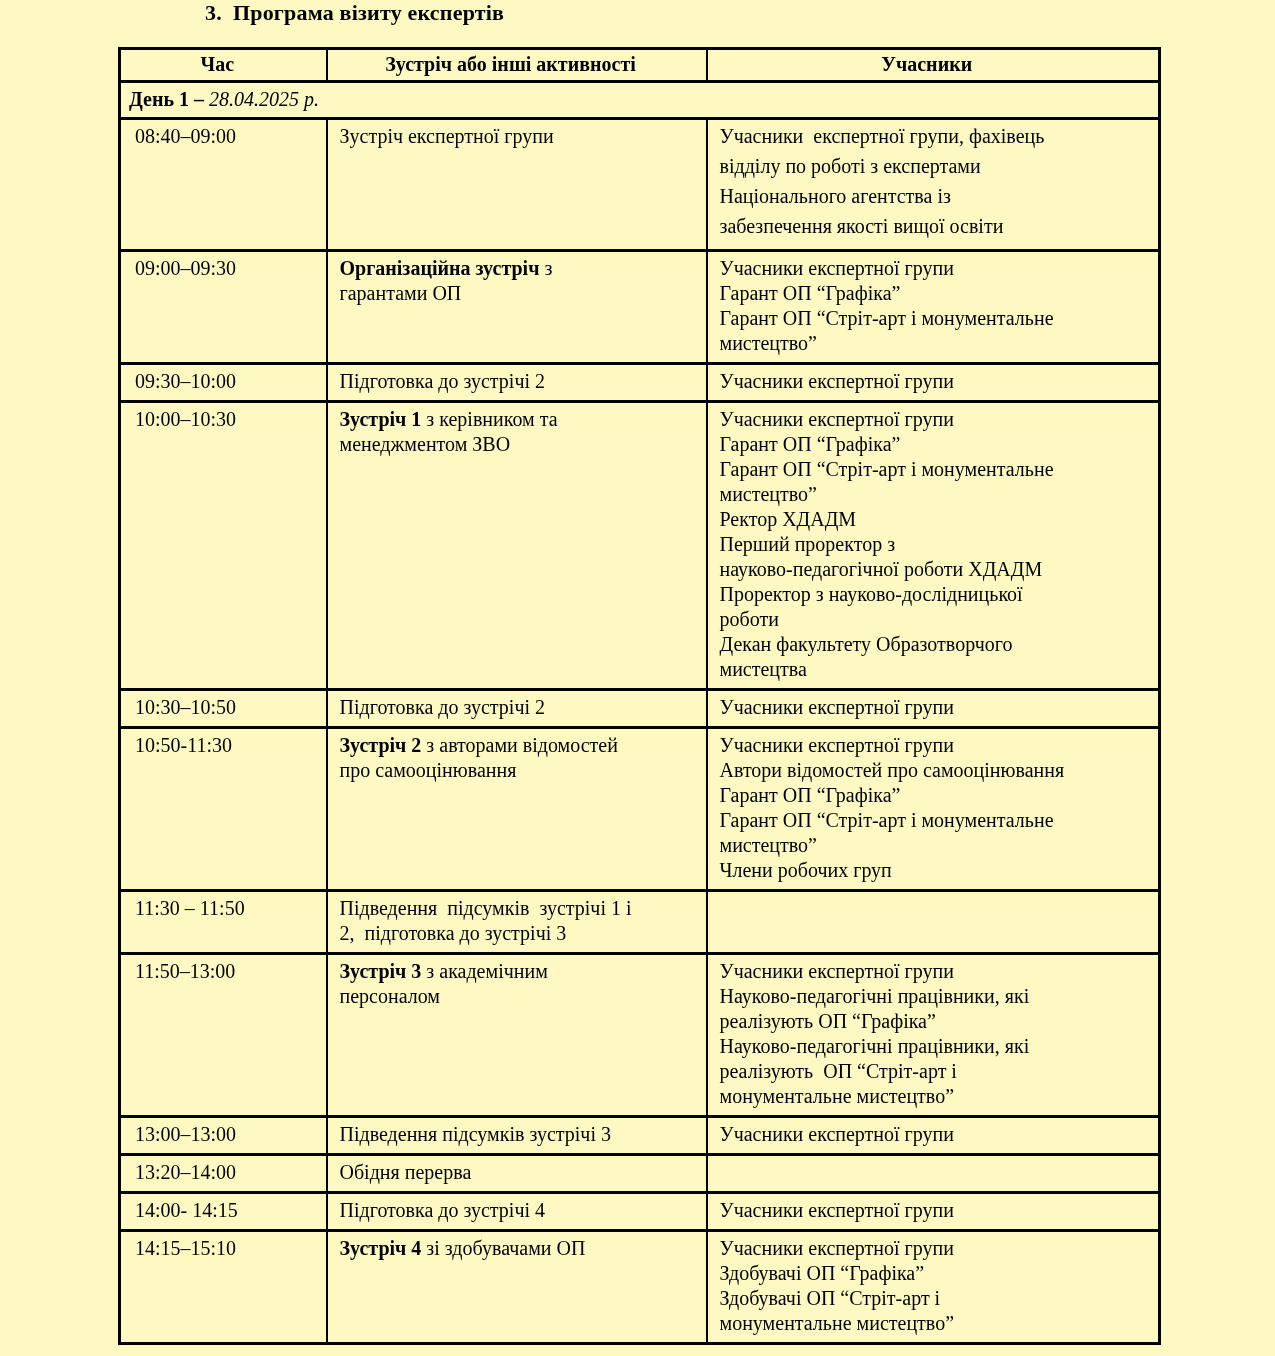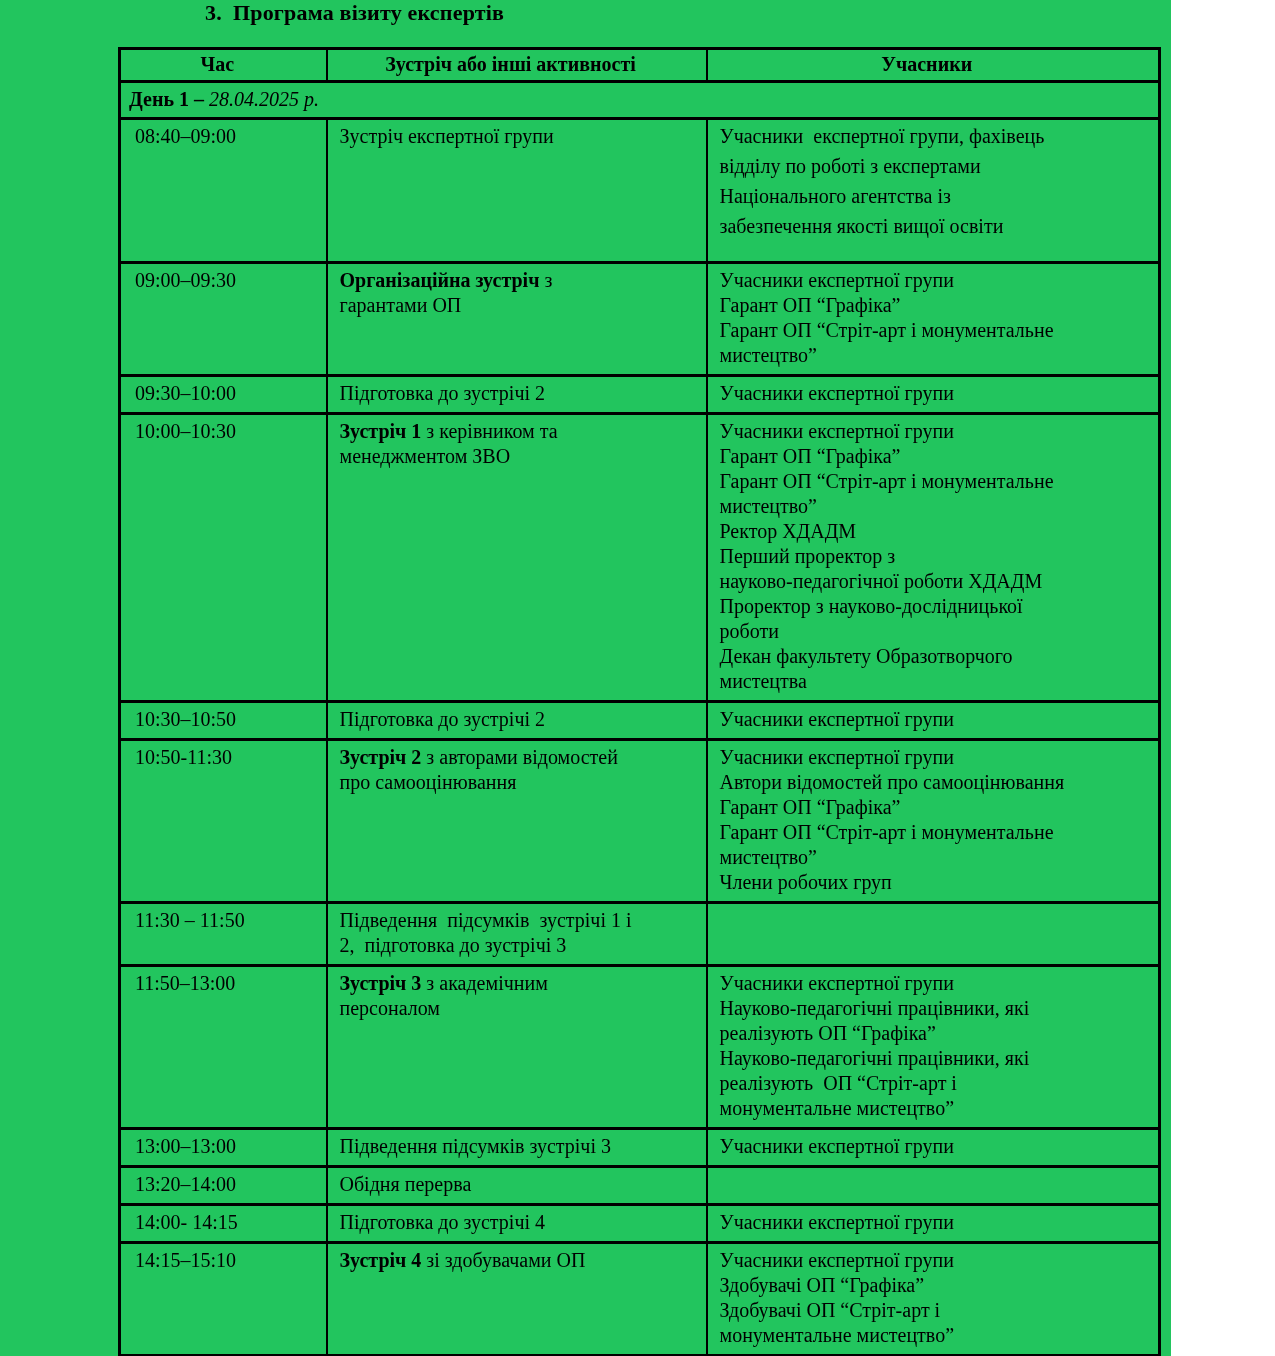--- a/index.html
+++ b/index.html
@@ -7,23 +7,23 @@
     padding: 0;
     background: #ffffff;
     width: 1275px;
     height: 1356px;
     overflow: hidden;
     font-family: "Liberation Serif", "DejaVu Serif", serif;
     color: #000000;
   }
   .page {
     position: relative;
-    width: 1171px;
+    width: 1275px;
     height: 1356px;
-    background: #22c55e;
+    background: #fef9c3;
   }
   .doc-title {
     position: absolute;
     left: 205px;
     top: 0px;
     margin: 0;
     font-size: 22px;
     font-weight: bold;
     letter-spacing: 0.2px;
   }
@@ -64,21 +64,21 @@
   }
   .day-label { font-weight: bold; }
   .day-date  { font-style: italic; }
 
   .time-cell { padding-left: 14px; }
 
   .line, .pline { white-space: pre-wrap; }
   .line b { font-weight: bold; }
 
   td.loose .pline { margin-bottom: 5px; }
-  td.loose .pline:last-child { margin-bottom: 16px; }
+  td.loose .pline:last-child { margin-bottom: 4px; }
 </style>
 </head>
 <body>
 
 <div class="page">
 
   <h1 class="doc-title">
     <span class="title-number">3.</span><span>Програма візиту експертів</span>
   </h1>
 

